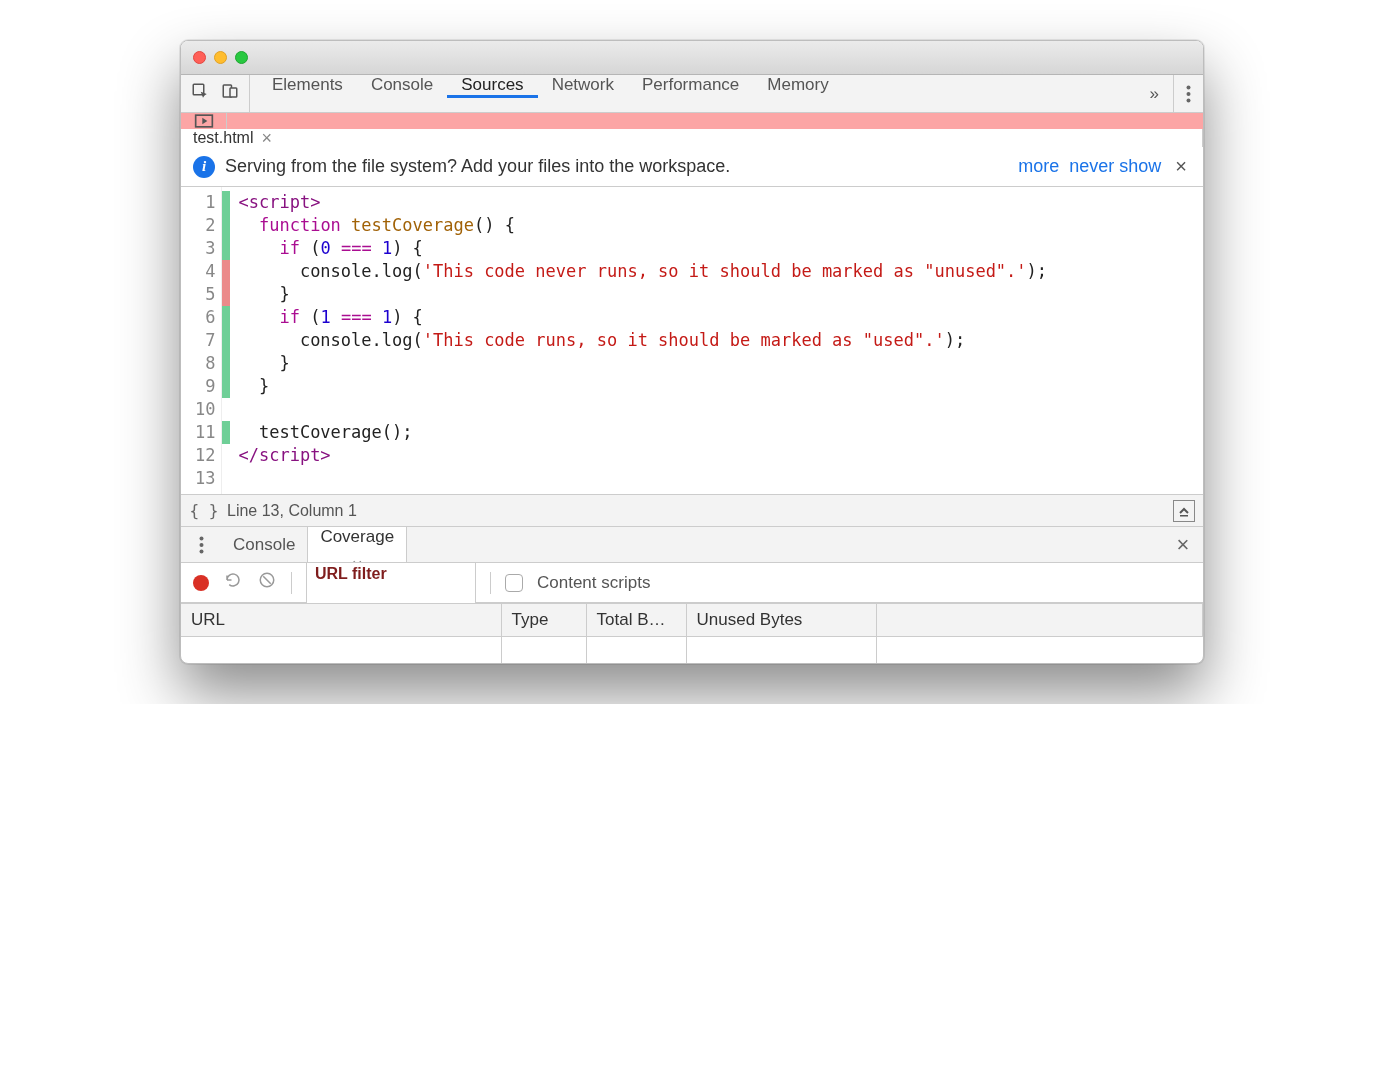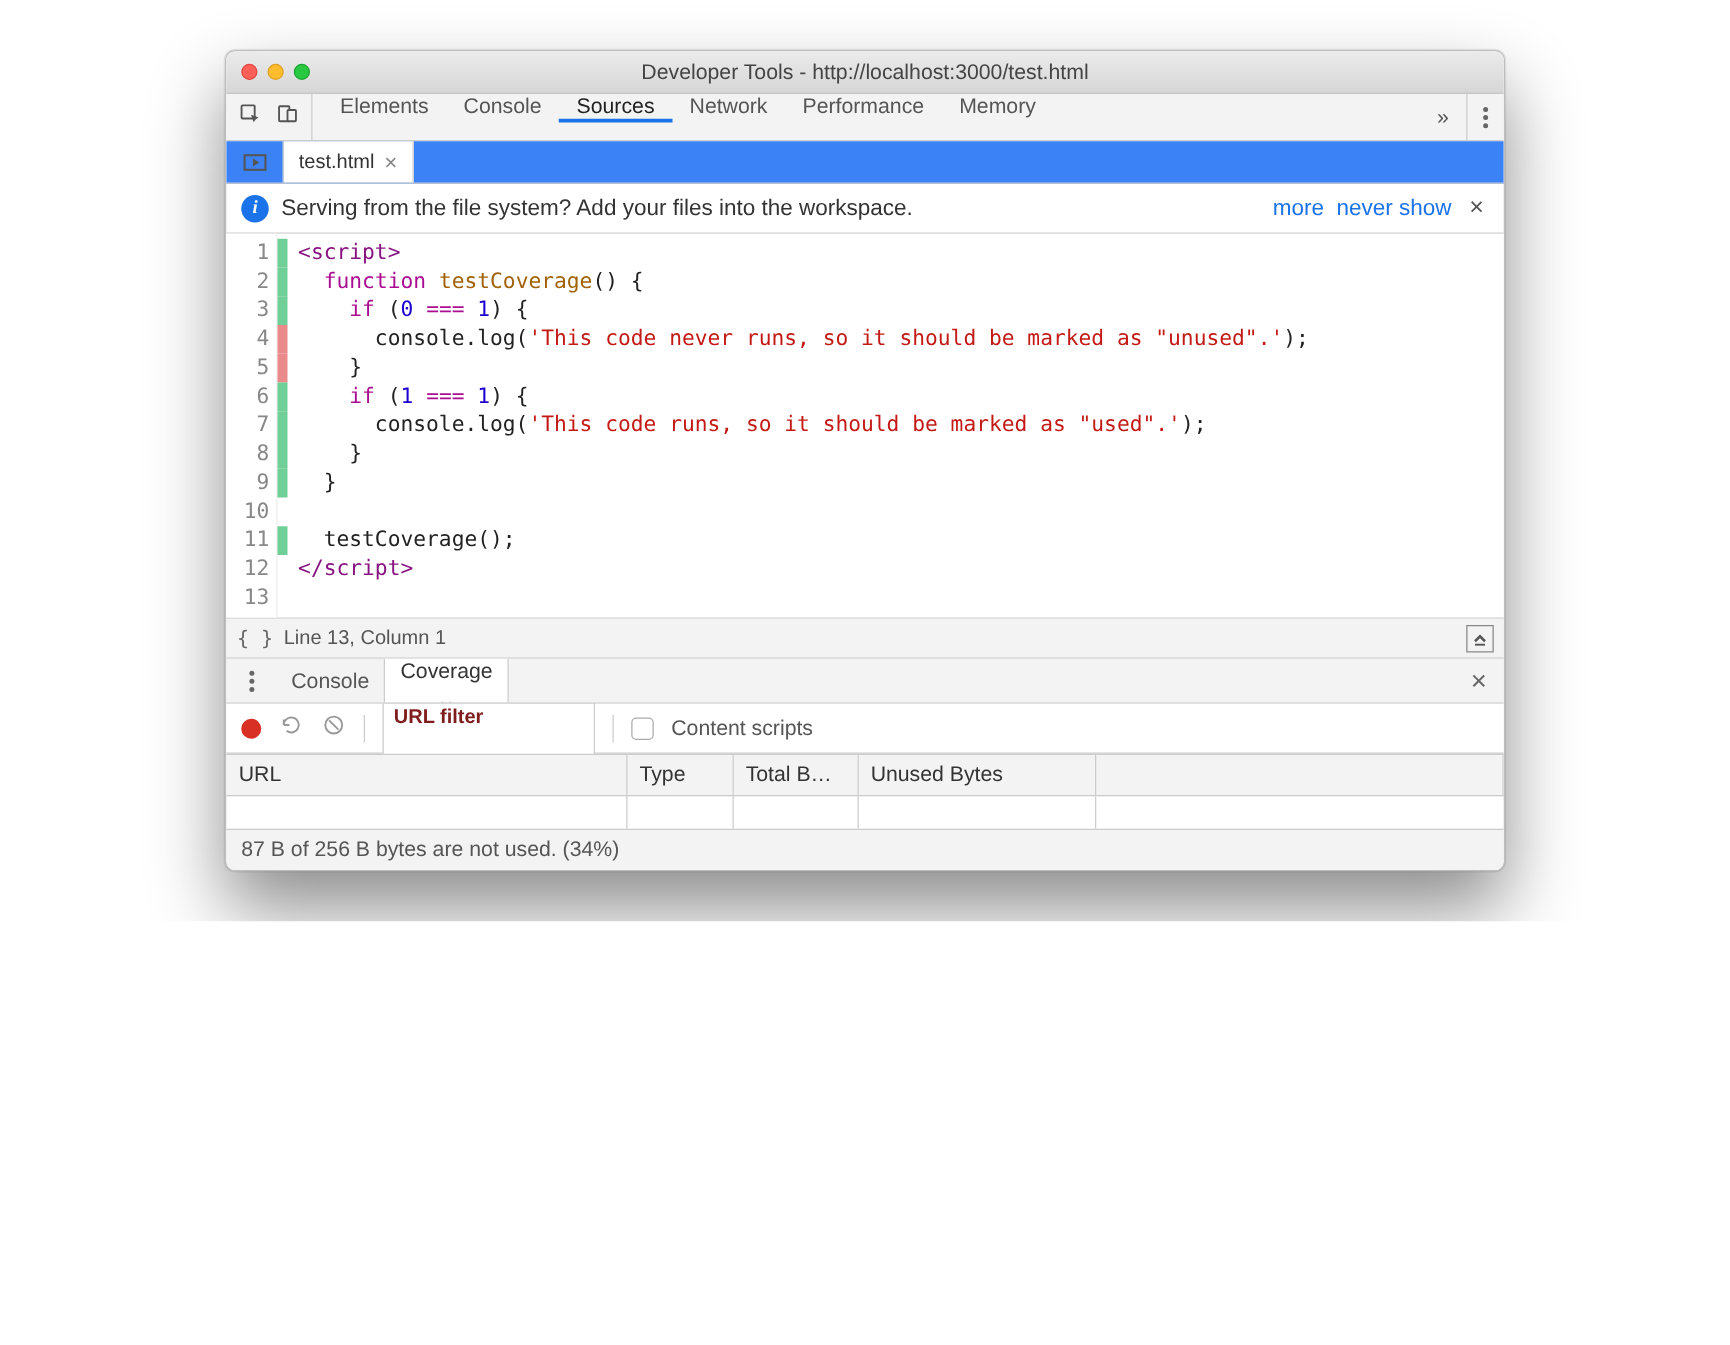--- a/index.html
+++ b/index.html
@@ -48,21 +48,21 @@
   }
   .tb-iconbox { padding:0 10px; display:flex; gap:12px; align-items:center; border-right:1px solid #ccc; height:100%;}
   .tb-iconbox svg { width:18px; height:18px; }
   .tabs { display:flex; height:100%; align-items:flex-start; padding-left:8px; flex:1;}
   .tab { padding:0 14px; display:flex; align-items:center; color:#555; cursor:pointer;}
   .tab.active { color:#222; border-bottom:3px solid #1a73e8; }
   .tb-more { padding:0 14px; display:flex; align-items:center; color:#555;}
   .tb-kebab { padding:0 12px; display:flex; align-items:center; color:#666; border-left:1px solid #ccc; height:100%;}
   
   .filetabrow {
-    height:34px; border-bottom:1px solid #ccc; display:flex; align-items:stretch; background:#3b82f6;
+    height:34px; border-bottom:1px solid #ccc; display:flex; align-items:stretch; background:#fca5a5;flex-direction:column;
   }
   .resumebox { width:46px; display:flex; align-items:center; justify-content:center; border-right:1px solid #ccc;}
   .resumebox svg{width:20px;height:16px;}
   .filetab {
     padding:0 12px; display:flex; align-items:center; gap:8px;
     background:#fff; border-right:1px solid #ccc; font-size:16px; color:#333;
   }
   .filetab .x { color:#888; font-size:18px; line-height:1; }
   
   .infobar {
@@ -148,21 +148,20 @@
 <body>
 
 <div class="window">
 
   <div class="titlebar">
     <div class="traffic">
       <div class="dot red"></div>
       <div class="dot yellow"></div>
       <div class="dot green"></div>
     </div>
-    <div class="title">Developer Tools - http://localhost:3000/test.html</div>
   </div>
 
   <div class="topbar">
     <div class="tb-iconbox">
       <span>
         <svg viewBox="0 0 24 24" fill="none" stroke="#555" stroke-width="2">
             <rect x="3" y="3" width="14" height="14" rx="1"></rect>
             <path d="M13 13 l8 3 -3 2 -2 3 z" fill="#555" stroke="none"></path>
           </svg>
       </span>
@@ -314,15 +313,14 @@
         <tr class="padrow">
           <td></td>
           <td></td>
           <td></td>
           <td></td>
           <td style="border-right:none"></td>
         </tr>
       </tbody>
   </table>
 
-  <div class="bottomstatus">87 B of 256 B bytes are not used. (34%)</div>
 
 </div>
 
 </body></html>

